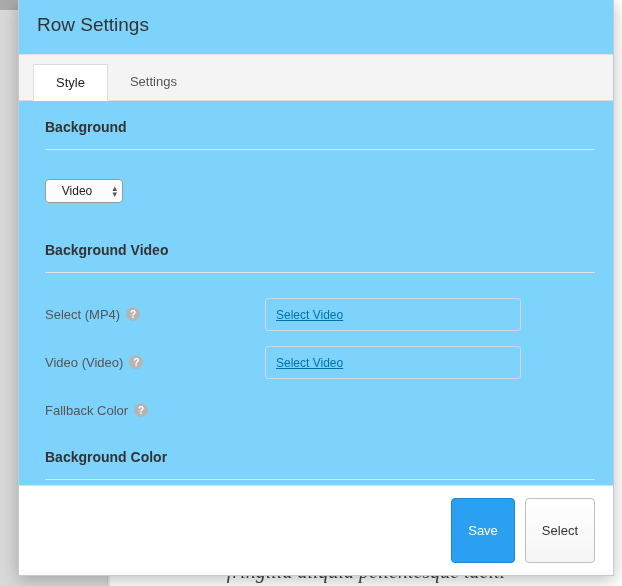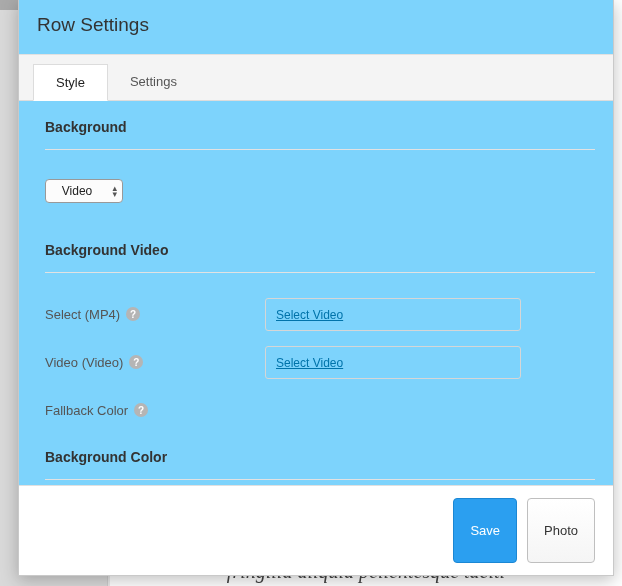--- a/index.html
+++ b/index.html
@@ -289,16 +289,16 @@
 
     <div class="field-row">
       
       
     </div>
 
   </div>
 
   <div class="modal-footer">
     <button class="btn primary">Save</button>
-    <button class="btn">Photo</button>
+    <button class="btn">Select</button>
   </div>
 
 </div>
 
 </body></html>

